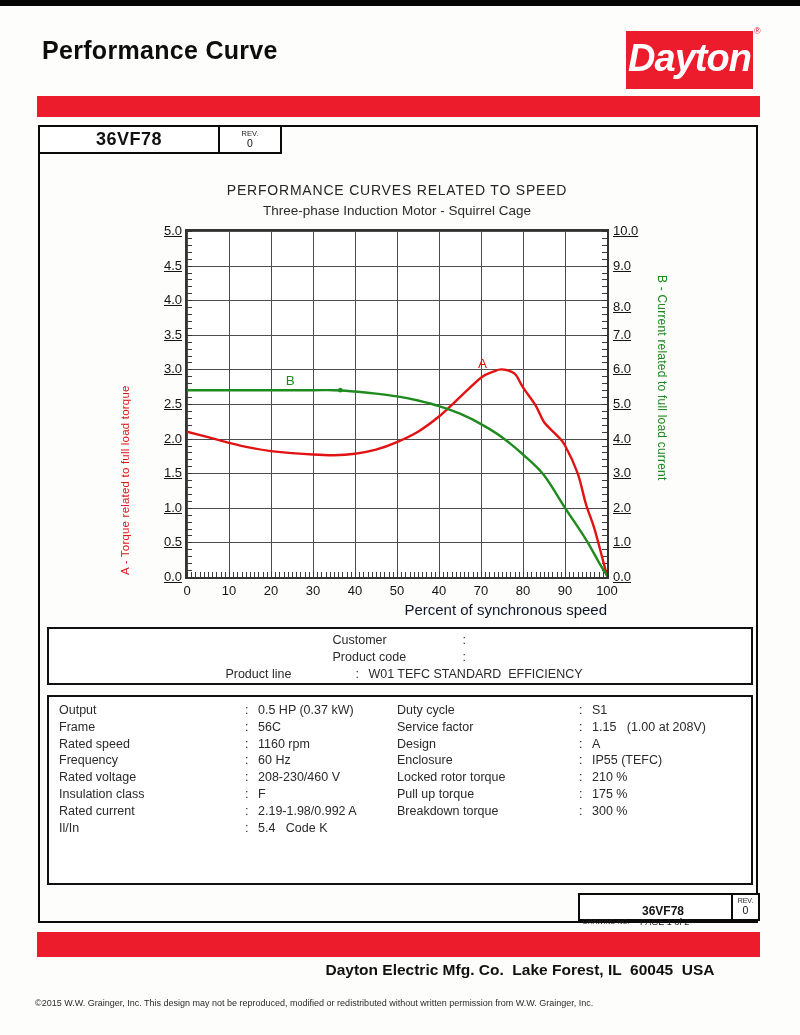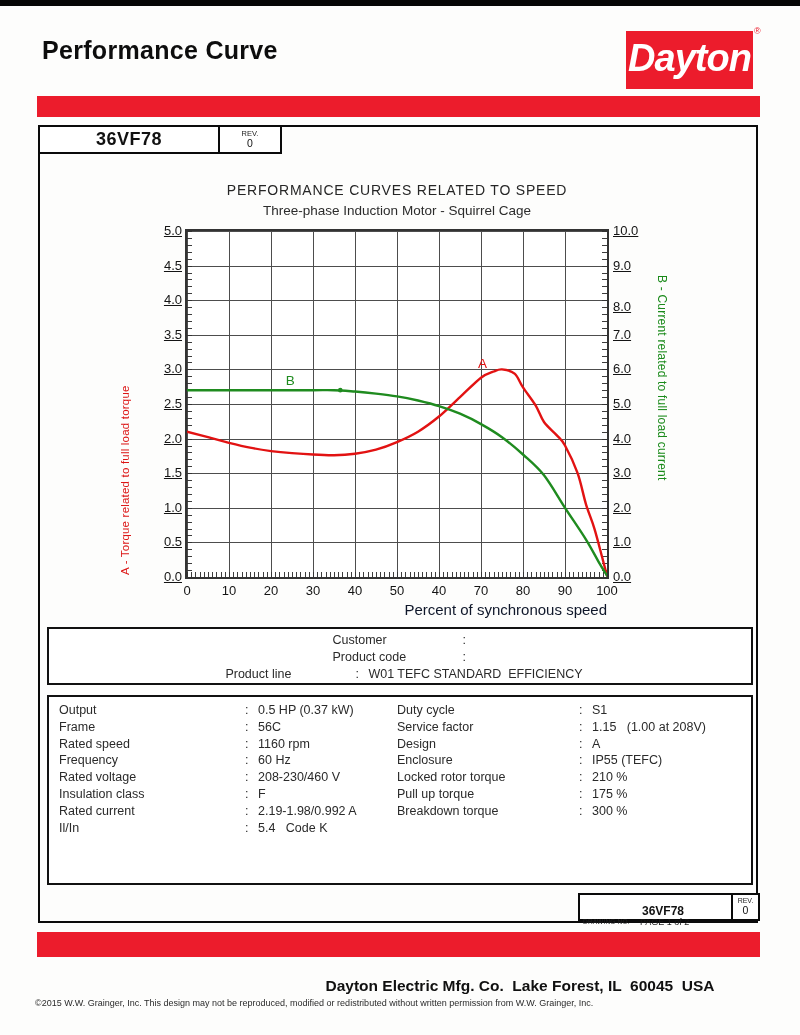--- a/index.html
+++ b/index.html
@@ -72,21 +72,21 @@
 
   .drawing-box { position:absolute; left:578px; top:893px; width:182px; height:28px; border:2px solid #0a0a0a; background:#fff; display:flex; }
   .dcell1 { position:relative; flex:1;margin-top:20px; }
   .dlabel { position:absolute; left:3px; top:3px; font-size:6.5px; color:#222; letter-spacing:0.2px; }
   .dpage  { position:absolute; left:60px; top:2px; font-size:9px; color:#1a1a1a; white-space:pre; }
   .dnum   { position:absolute; left:62px; bottom:1px; font-size:12px; font-weight:bold; color:#111; }
   .dcell2 { width:27px; border-left:2px solid #0a0a0a; display:flex; flex-direction:column; align-items:center; justify-content:center; line-height:1.1; }
   .drev-label { font-size:7px; color:#222; }
   .drev-value { font-size:10.5px; color:#111; }
 
-  .footer-company { position:absolute; left:290px; top:961px; width:460px; text-align:center; font-size:15.5px; font-weight:bold; color:#101010; white-space:pre;margin-top:16px; }
+  .footer-company { position:absolute; left:290px; top:961px; width:460px; text-align:center; font-size:15.5px; font-weight:bold; color:#101010; white-space:pre; }
   .copyright { position:absolute; left:35px; top:998px; font-size:9px; color:#2b2b2b; }
 </style>
 </head>
 <body>
 
 <div class="page">
 
   <div class="top-strip"></div>
 
   <div class="doc-title">Performance Curve</div>

